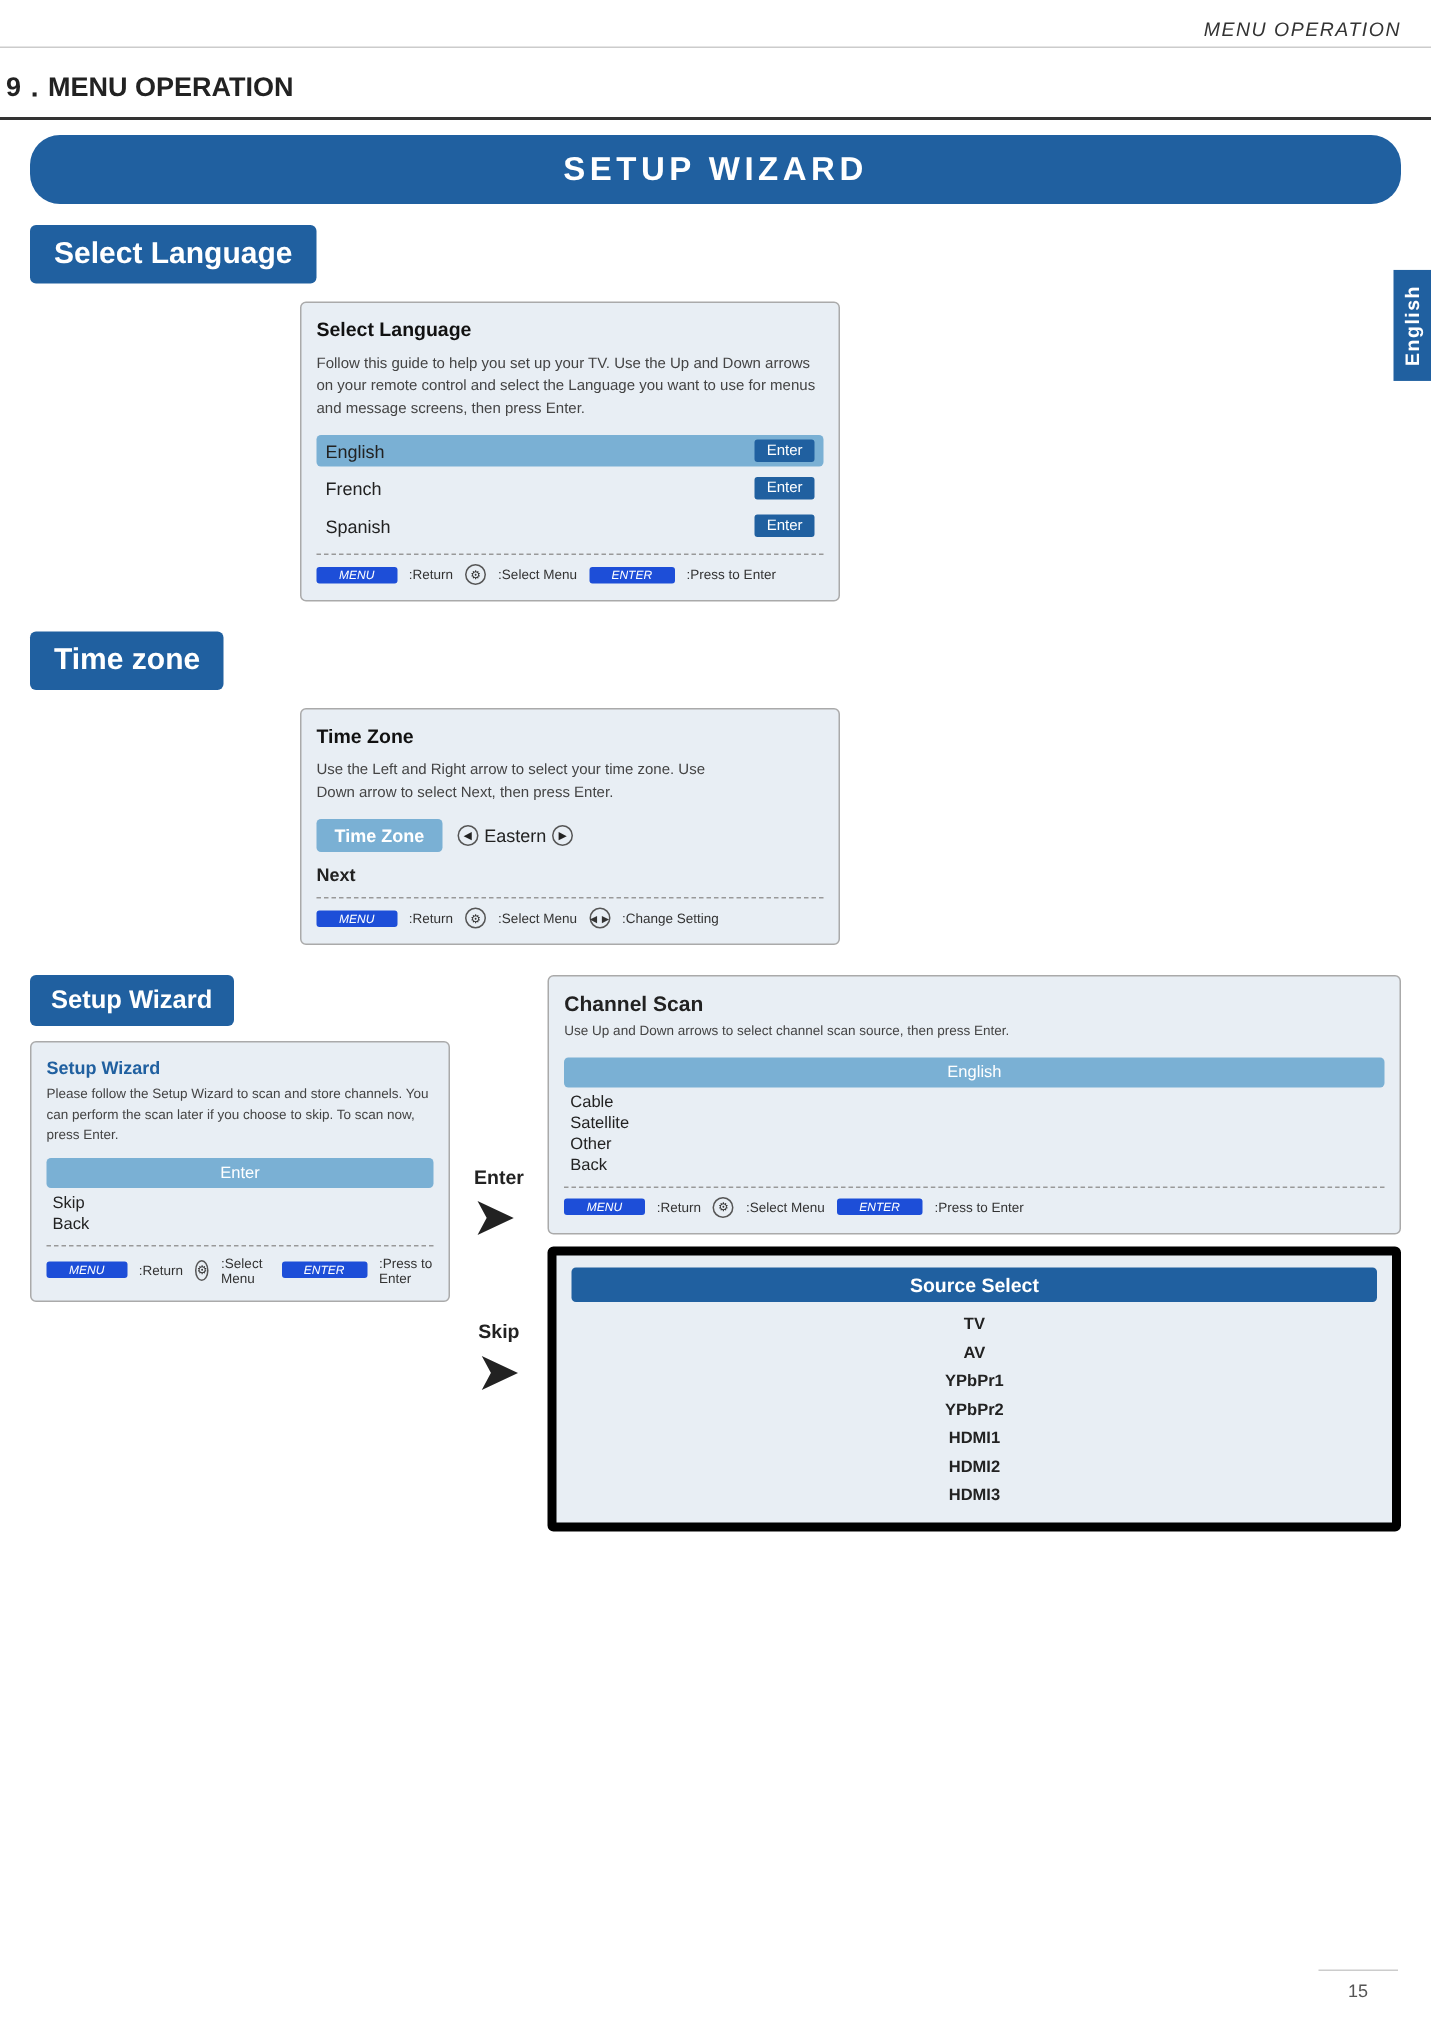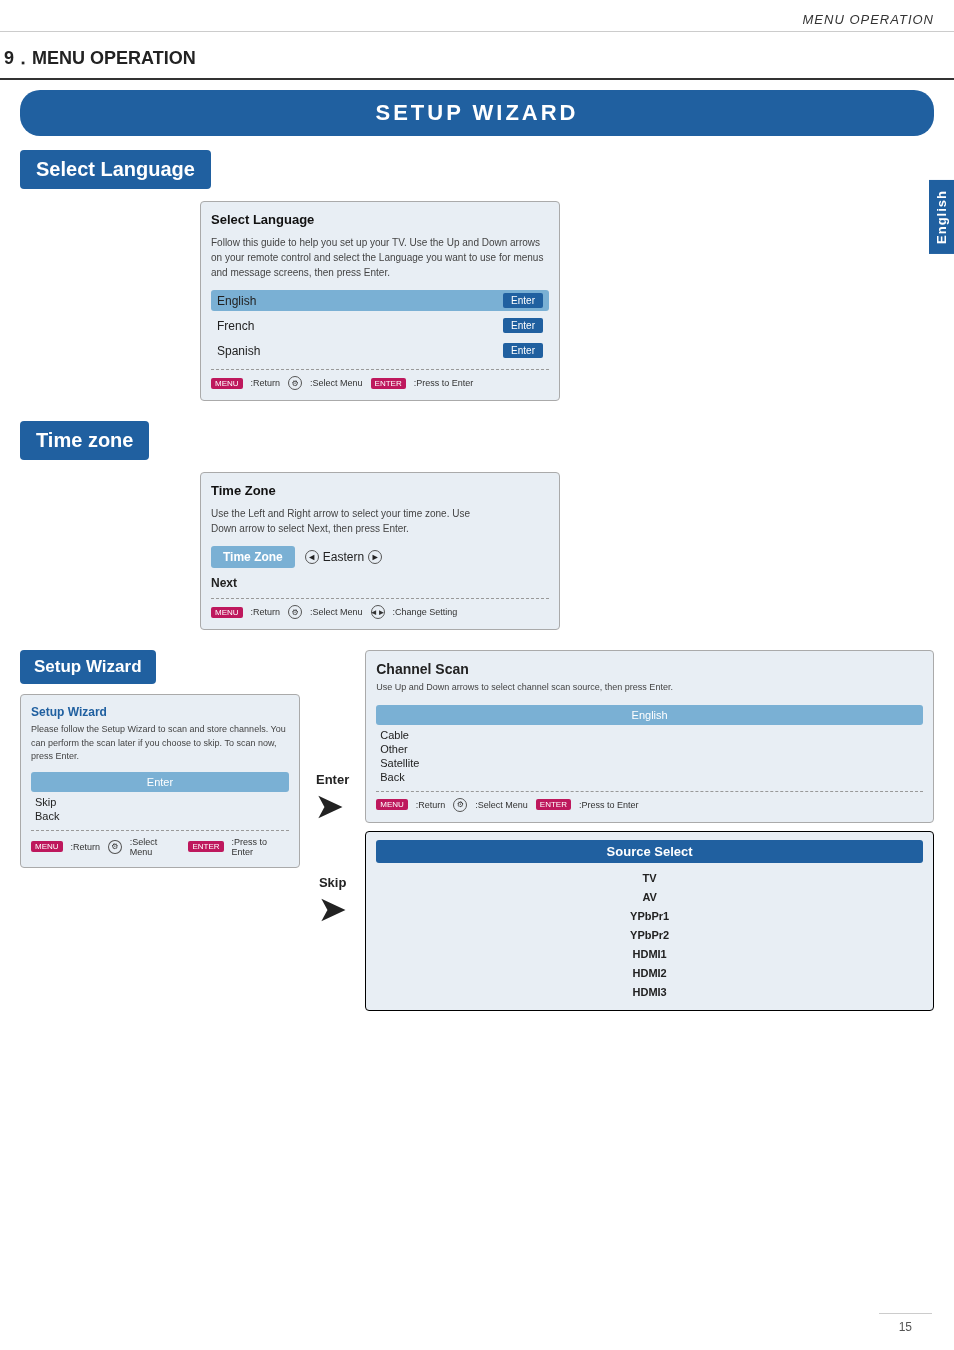--- a/index.html
+++ b/index.html
@@ -135,25 +135,26 @@
       margin-top: 8px;
       padding-top: 6px;
       display: flex;
       align-items: center;
       gap: 8px;
       font-size: 9px;
       color: #333;
     }
 
     .key-badge {
-      background: #be185d;
-      color: #fff;
-      padding: 1px 4px;
+      background: #1d4ed8;
+      color: #fff;
+      padding: 1px 15px;
       font-size: 8px;
       border-radius: 2px;
+      font-style: italic;
     }
 
     .key-icon {
       width: 14px;
       height: 14px;
       border: 1px solid #555;
       border-radius: 50%;
       display: inline-flex;
       align-items: center;
       justify-content: center;
@@ -335,21 +336,21 @@
       width: 100%;
     }
 
     .scan-item {
       font-size: 11px;
       margin-bottom: 2px;
       padding-left: 4px;
     }
 
     .source-select-box {
-      border: 1px solid #000000;
+      border: 6px solid #000000;
       border-radius: 4px;
       background: #e8eef4;
       padding: 8px 10px;
     }
 
     .source-select-title {
       background: #2060a0;
       color: #fff;
       font-size: 13px;
       font-weight: bold;
@@ -506,22 +507,22 @@
       </div>
     </div>
 
     <div class="right-panels">
 
       <div class="channel-scan-box">
         <div class="channel-scan-title">Channel Scan</div>
         <div class="channel-scan-desc">Use Up and Down arrows to select channel scan source, then press Enter.</div>
         <div class="antenna-btn">English</div>
         <div class="scan-item">Cable</div>
+        <div class="scan-item">Satellite</div>
         <div class="scan-item">Other</div>
-        <div class="scan-item">Satellite</div>
         <div class="scan-item">Back</div>
         <div class="dialog-footer">
           <span class="key-badge">MENU</span>
           <span>:Return</span>
           <span class="key-icon">⚙</span>
           <span>:Select Menu</span>
           <span class="key-badge">ENTER</span>
           <span>:Press to Enter</span>
         </div>
       </div>

